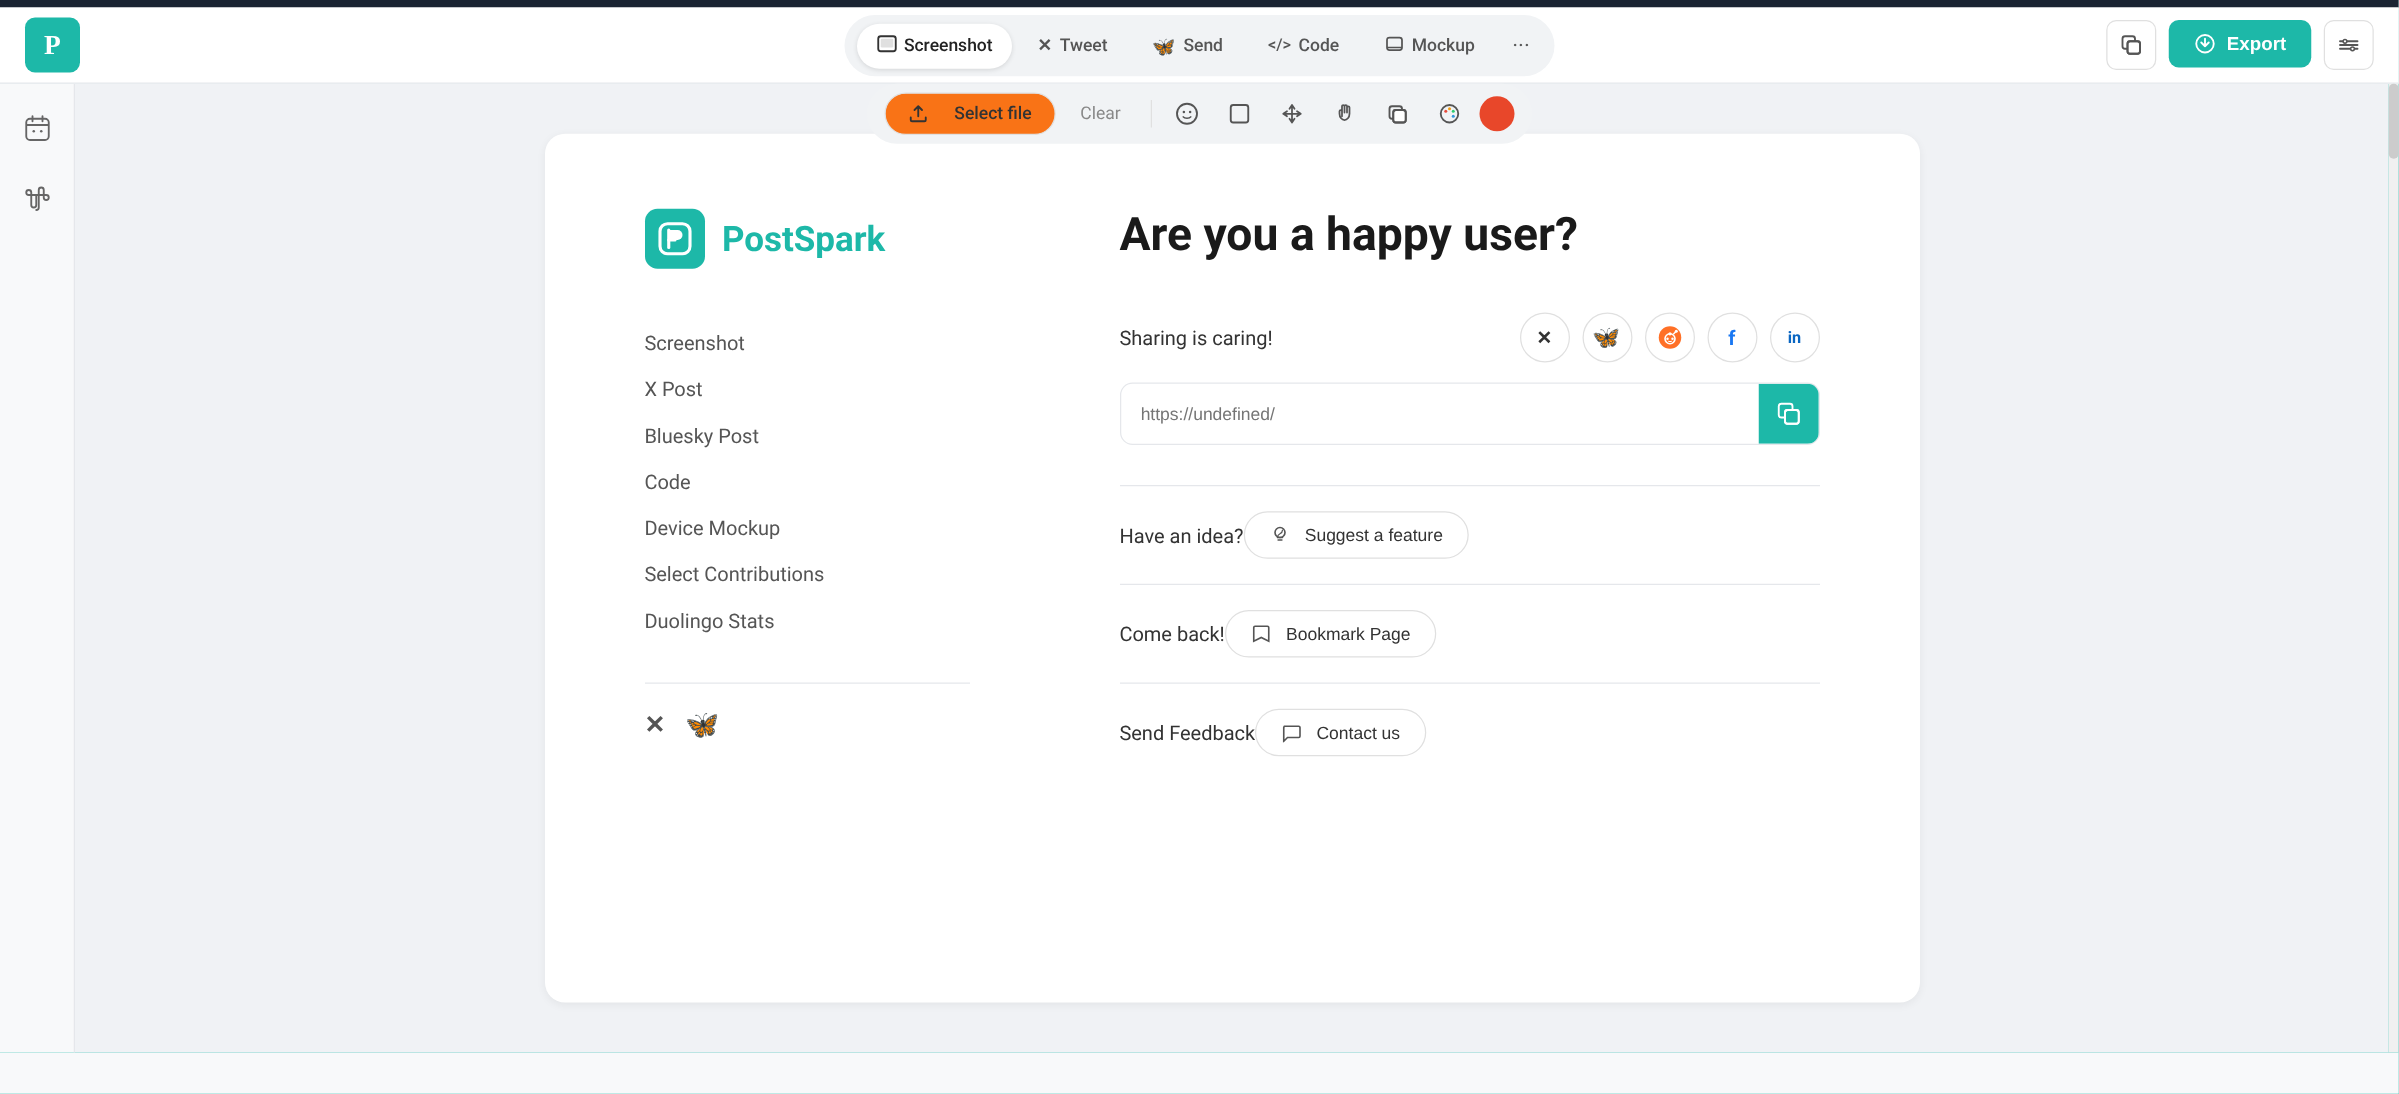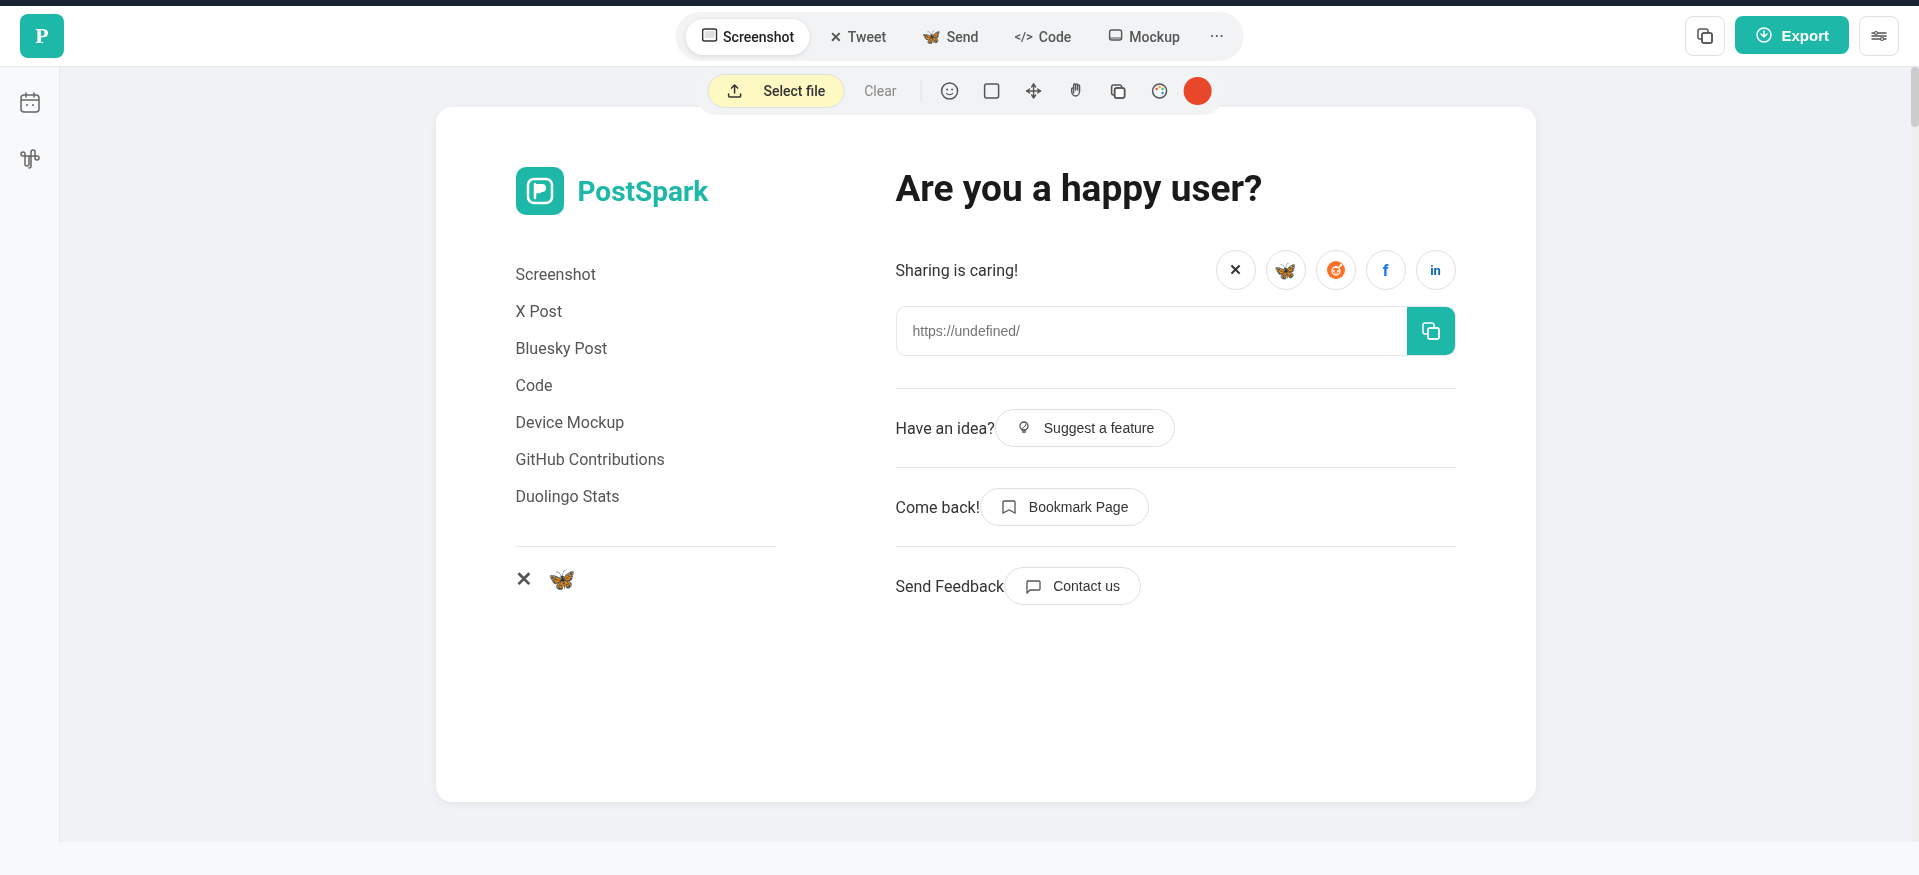--- a/index.html
+++ b/index.html
@@ -95,21 +95,21 @@
       background: #f1f3f5;
       border-radius: 50px;
       padding: 6px 14px;
       gap: 6px;
     }
 
     .select-file-btn {
       display: flex;
       align-items: center;
       gap: 21px;
-      background: #fef9c3;
+      background: #f97316;
       border: 1px solid #e0e0e0;
       border-radius: 50px;
       padding: 8px 18px;
       font-size: 14px;
       font-weight: 500;
       cursor: pointer;
       color: #333;
     }
 
     .clear-btn {
@@ -579,21 +579,21 @@
           </div>
           <span class="brand-name">PostSpark</span>
         </div>
 
         <div class="nav-links">
           <a class="nav-link">Screenshot</a>
           <a class="nav-link">X Post</a>
           <a class="nav-link">Bluesky Post</a>
           <a class="nav-link">Code</a>
           <a class="nav-link">Device Mockup</a>
-          <a class="nav-link">GitHub Contributions</a>
+          <a class="nav-link">Select Contributions</a>
           <a class="nav-link">Duolingo Stats</a>
         </div>
 
         <hr class="nav-divider">
 
         <div class="social-links">
           <div class="social-icon" style="font-weight:bold; font-size:20px;">✕</div>
           <div class="social-icon">🦋</div>
         </div>
       </div>

